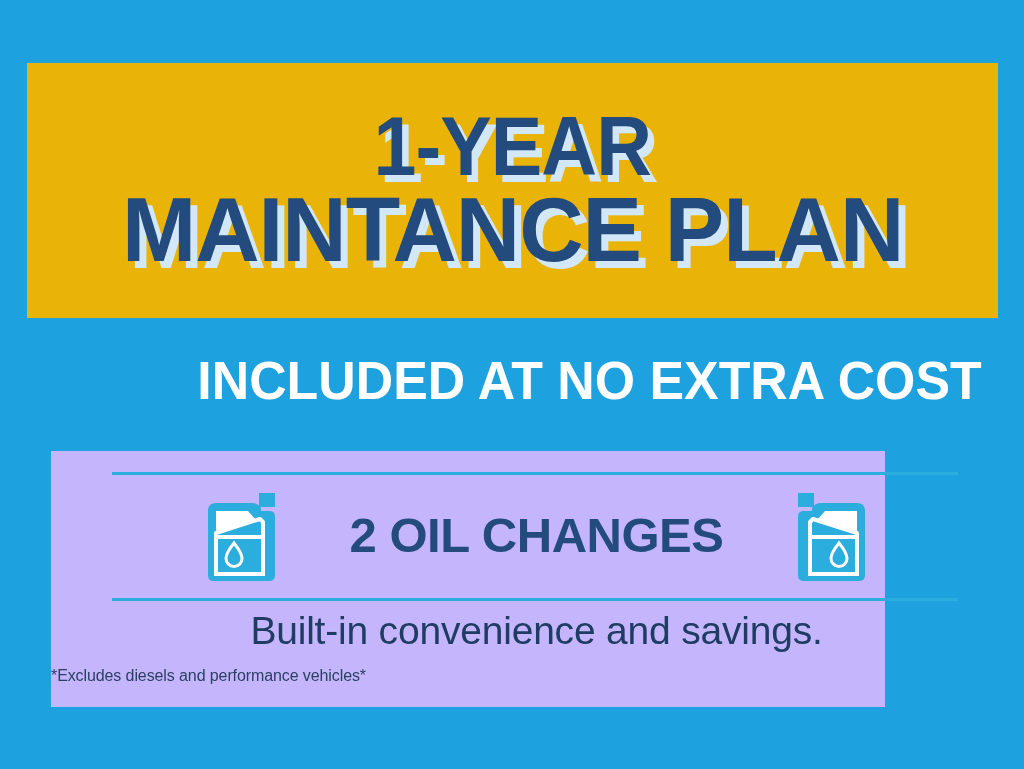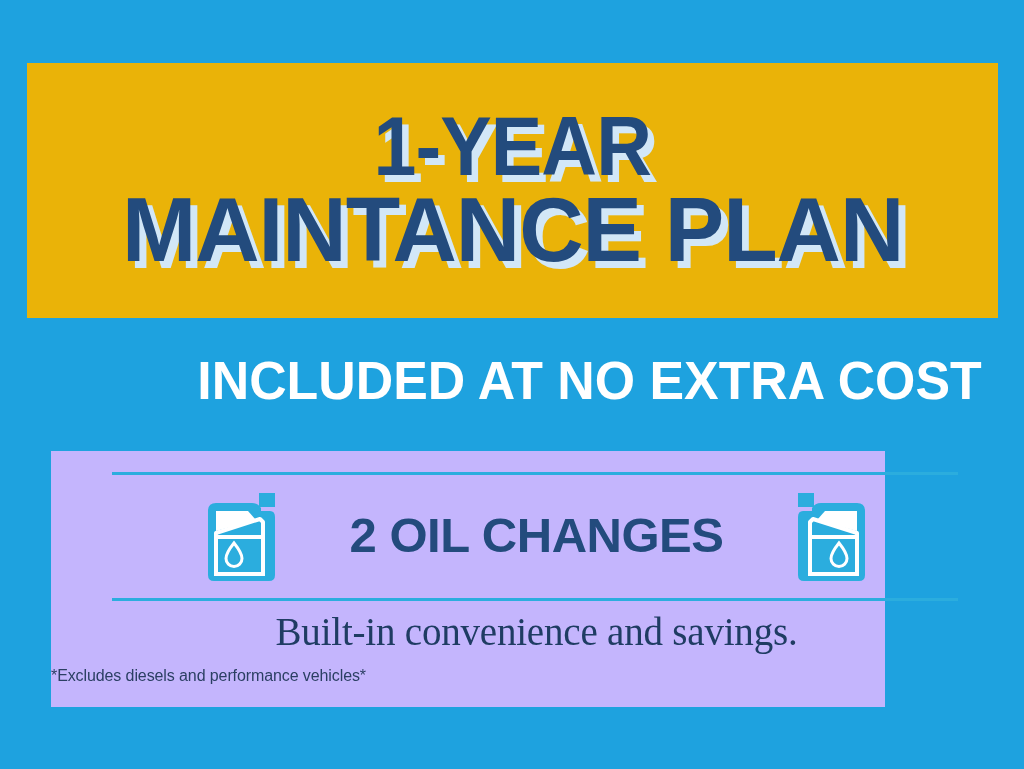--- a/index.html
+++ b/index.html
@@ -128,21 +128,21 @@
     margin: 0 72px;
     padding-bottom: 4px;
   }
 
   .tagline {
     position: absolute;
     left: 0;
     top: 158px;
     width: 971px;
     text-align: center;
-    font-family: Liberation Serif, serif;
+    font-family: Liberation Sans, sans-serif;
     font-weight: normal;
     font-size: 39px;
     color: #1f3c63;
     letter-spacing: -0.2px;
     white-space: nowrap;
   }
 
   .disclaimer {
     position: absolute;
     left: 0;

